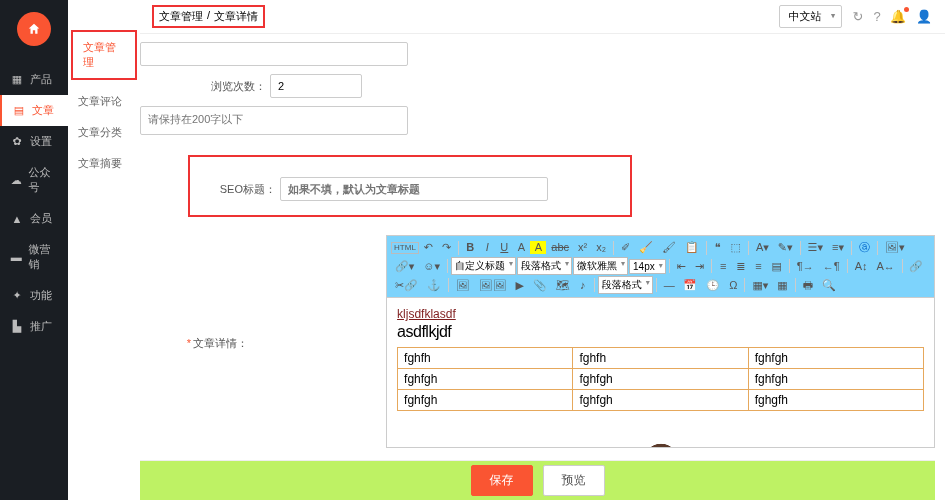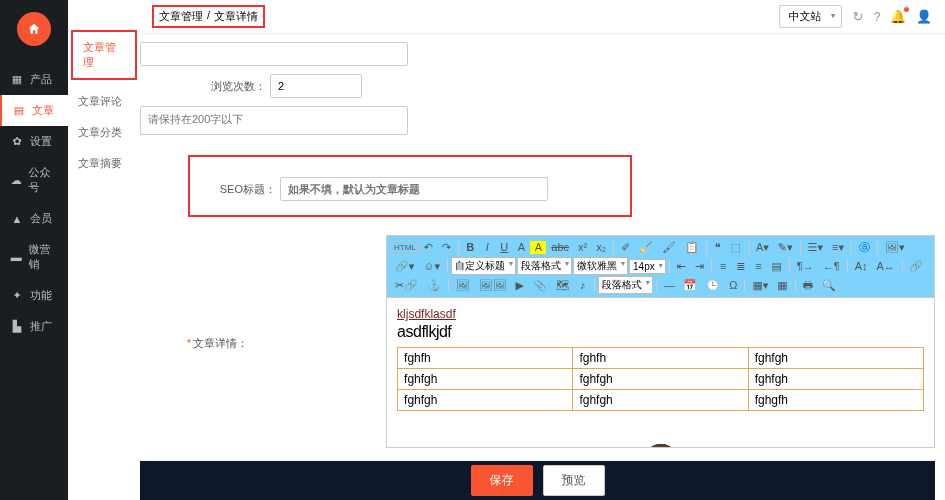--- a/index.html
+++ b/index.html
@@ -35,21 +35,21 @@
 .etool .sel { border: 1px solid #bbb; background: #fff; padding: 1px 10px 1px 3px; position: relative; font-size: 10px; }
 .etool .sel::after { content: "▾"; position: absolute; right: 2px; color: #888; font-size: 8px; }
 .etool .sep { width: 1px; height: 14px; background: #ccc; margin: 0 2px; }
 .etool .html-btn { font-size: 8px; border: 1px solid #bbb; padding: 1px 2px; }
 .ebody { border: 1px solid #ccc; border-top: none; padding: 8px 10px; font-size: 13px; background: #fff; height: 150px; overflow: hidden; }
 .ebody a { color: #7f1d1d; text-decoration: underline; font-size: 12px; }
 .ebody h2 { font-size: 16px; font-weight: normal; margin: 2px 0 6px; letter-spacing: -0.5px; }
 .ebody table { border-collapse: collapse; width: 100%; }
 .ebody td { border: 1px solid #e6a85c; padding: 3px 6px; font-size: 12px; }
 .ebody .imgph { width: 80px; height: 40px; background: radial-gradient(circle at 50% 100%, #5a3a2a 30%, transparent 31%); margin: 10px auto 0; }
-.footer { position: absolute; left: 0; right: 0; bottom: 0; height: 40px; border-top: 1px solid #eee; display: flex; align-items: center; justify-content: center; gap: 10px; background: #0f172a; }
+.footer { position: absolute; left: 0; right: 0; bottom: 0; height: 40px; border-top: 1px solid #eee; display: flex; align-items: center; justify-content: center; gap: 10px; background: #bef264; }
 .footer button { padding: 6px 18px; font-size: 12px; border-radius: 2px; cursor: pointer; }
 .footer .save { background: #fa5532; color: #fff; border: 1px solid #fa5532; }
 .footer .prev { background: #fff; color: #555; border: 1px solid #ccc; }
 .editor-row { display: flex; align-items: center; font-size: 11px; }
 .editor-row label { width: 130px; text-align: right; color: #555; padding-right: 4px; padding-top: 4px; }
 svg { display: block; }
 </style>
 </head>
 <body>
 

